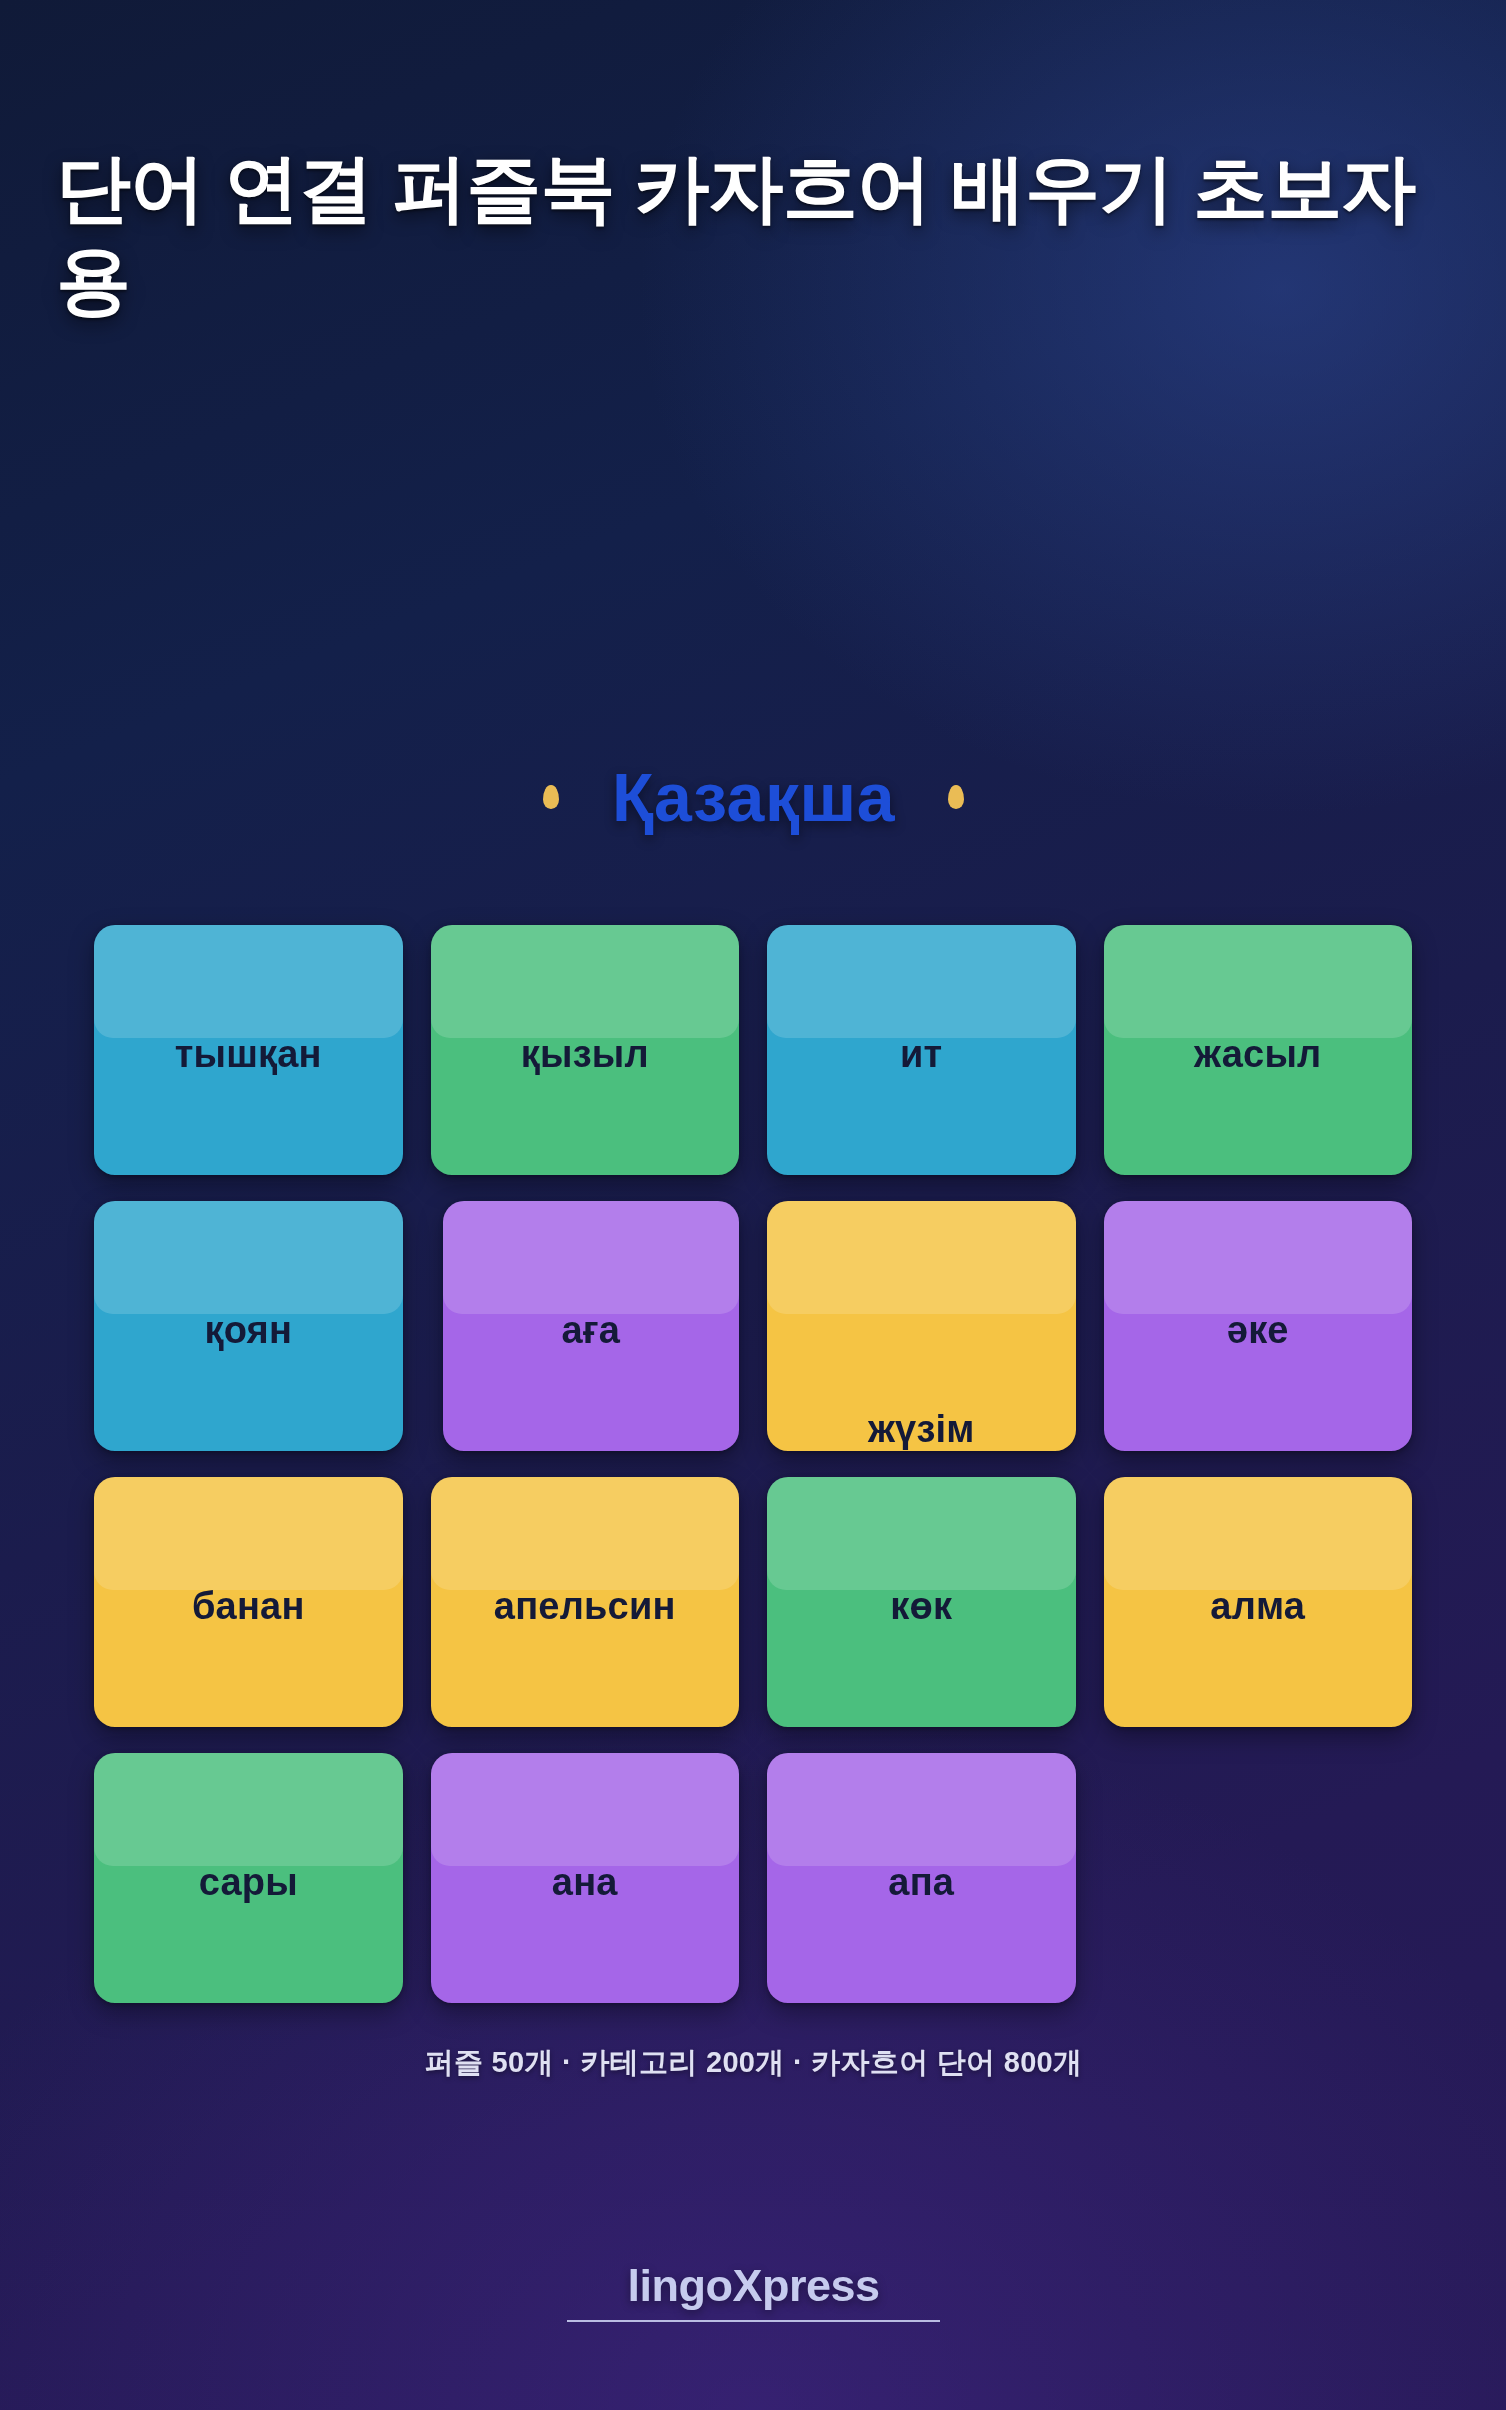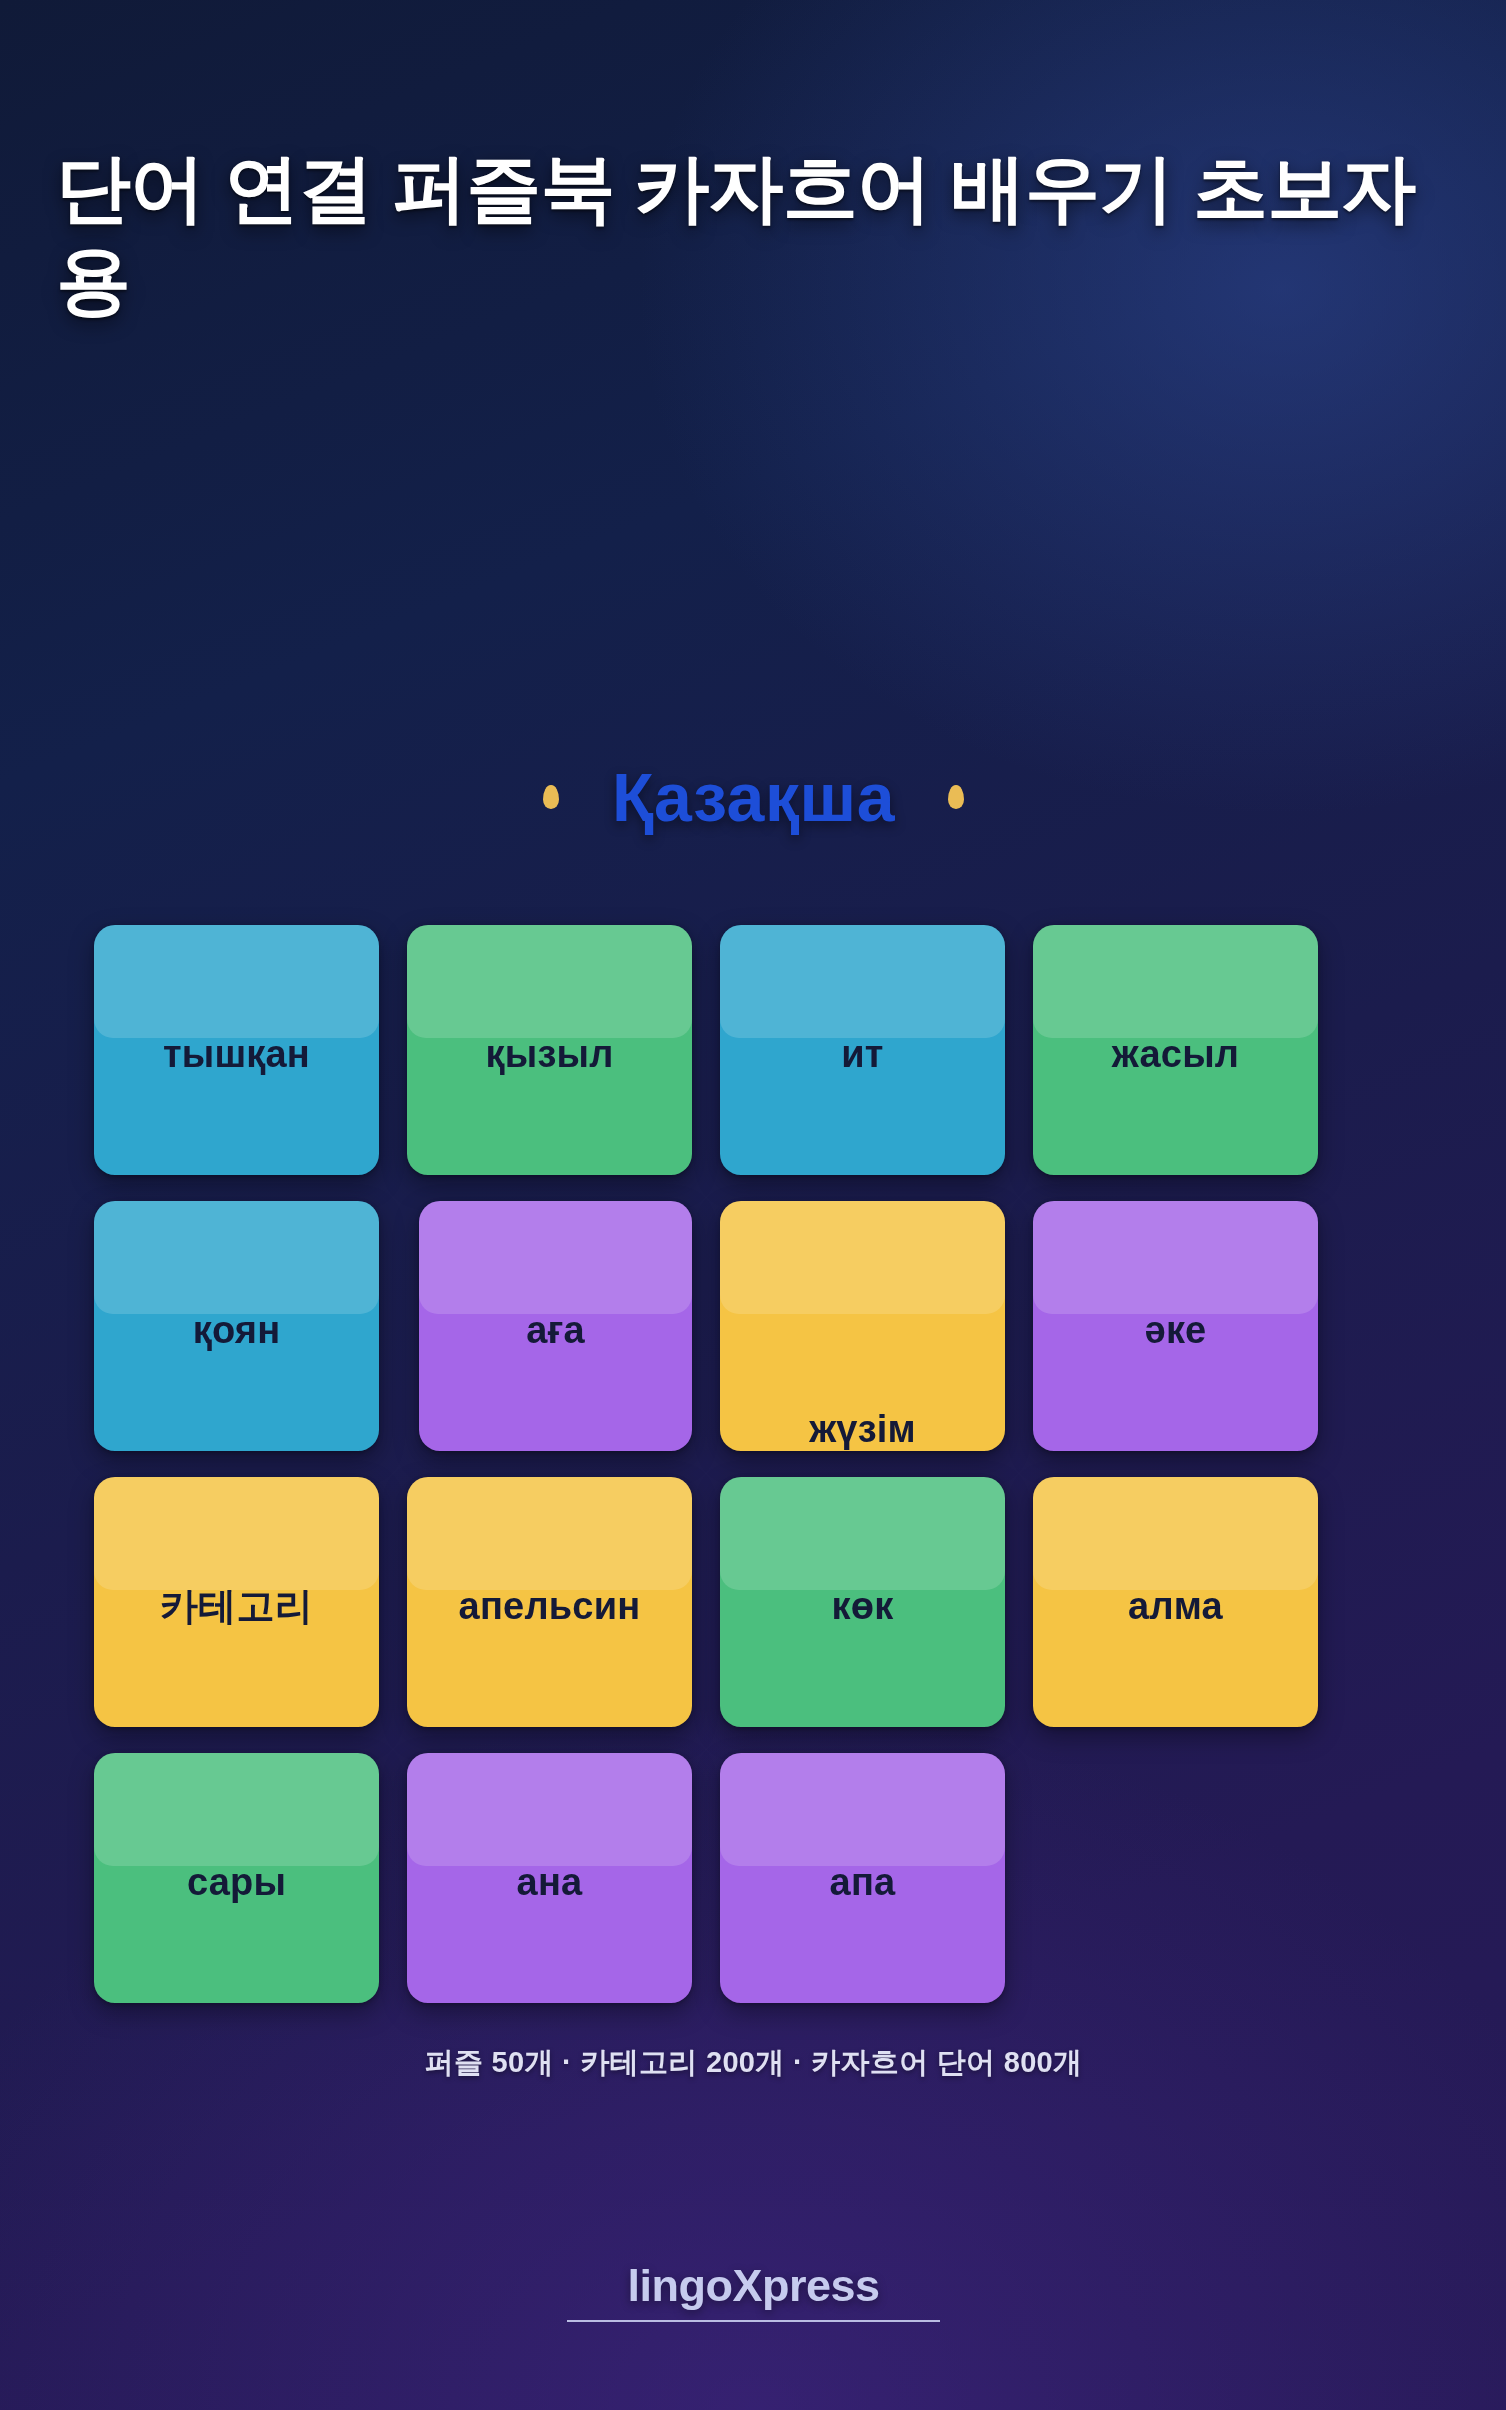--- a/index.html
+++ b/index.html
@@ -46,21 +46,21 @@
     border-radius:50% 50% 50% 50%/60% 60% 40% 40%;
     background:#f6c555;
     opacity:0.95;
     flex:0 0 auto;
   }
 
   
   .grid{
     position:absolute;
     left:94px; top:925px;
-    width:1224px;
+    width:1318px;
     display:grid;
     grid-template-columns:repeat(4, 1fr);
     grid-template-rows:repeat(4, 250px);
     gap:26px 28px;
   }
   .tile{
     position:relative;
     border-radius:21px;
     overflow:hidden;
     display:flex;
@@ -155,21 +155,21 @@
     <div class="tile c-purple" style="background: rgb(165, 102, 232); margin-left: 12px;">
       <span class="tile-label">аға</span>
     </div>
     <div class="tile c-yellow" style="background: rgb(245, 196, 68); align-items: flex-end;">
       <span class="tile-label">жүзім</span>
     </div>
     <div class="tile c-purple" style="background: rgb(165, 102, 232);">
       <span class="tile-label">әке</span>
     </div>
     <div class="tile c-yellow" style="background: rgb(245, 196, 68);">
-      <span class="tile-label">카테고리</span>
+      <span class="tile-label">банан</span>
     </div>
     <div class="tile c-yellow" style="background: rgb(245, 196, 68);">
       <span class="tile-label">апельсин</span>
     </div>
     <div class="tile c-green" style="background: rgb(75, 191, 126);">
       <span class="tile-label">көк</span>
     </div>
     <div class="tile c-yellow" style="background: rgb(245, 196, 68);">
       <span class="tile-label">алма</span>
     </div>

